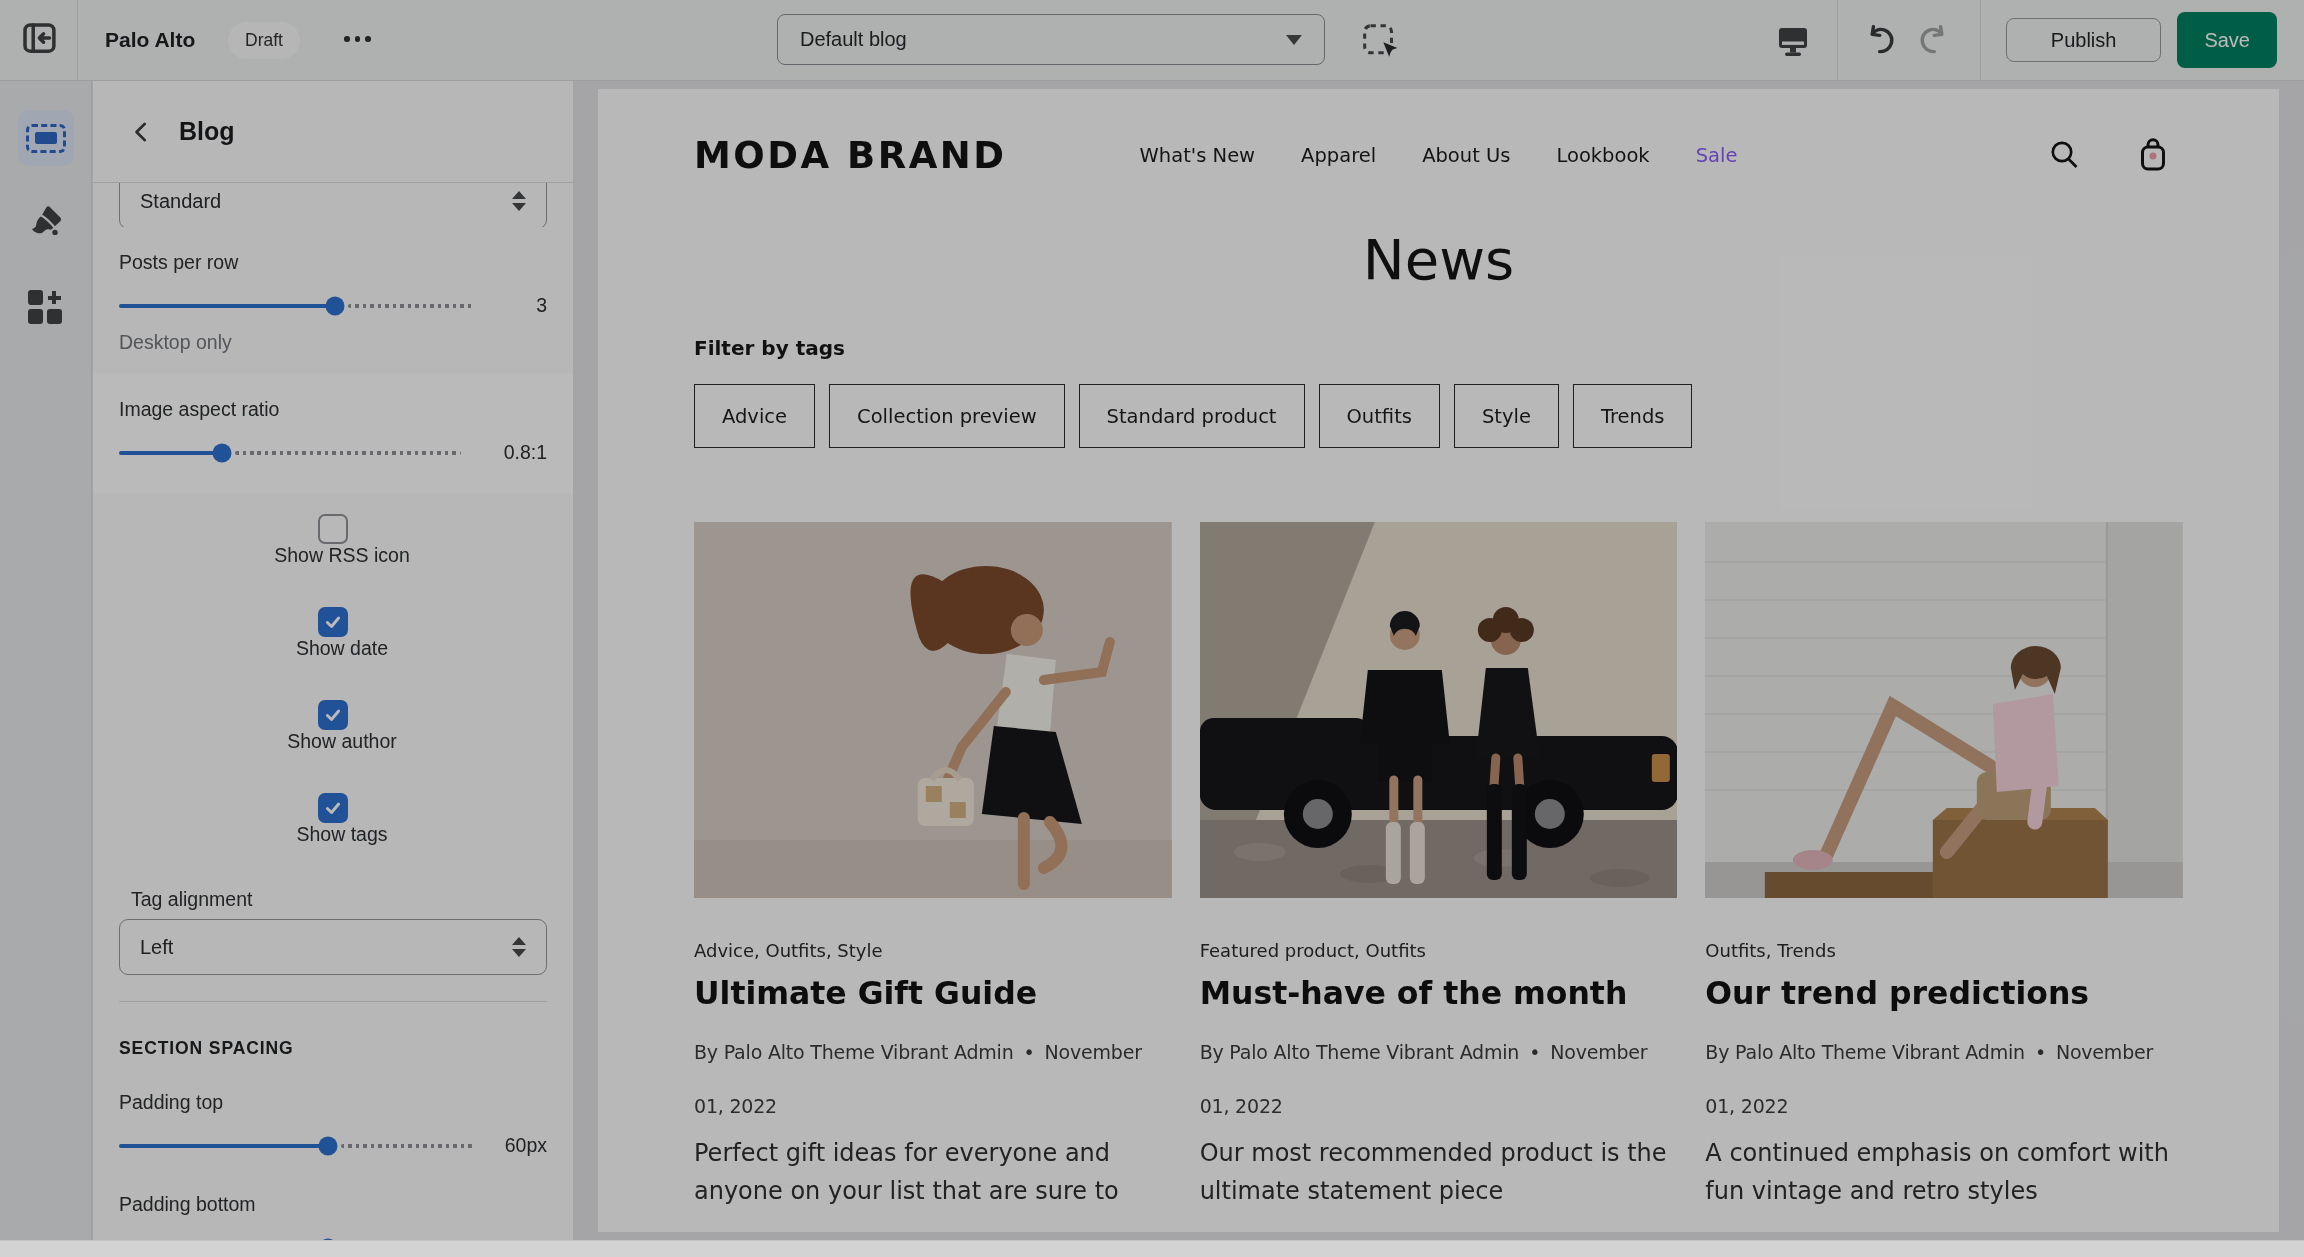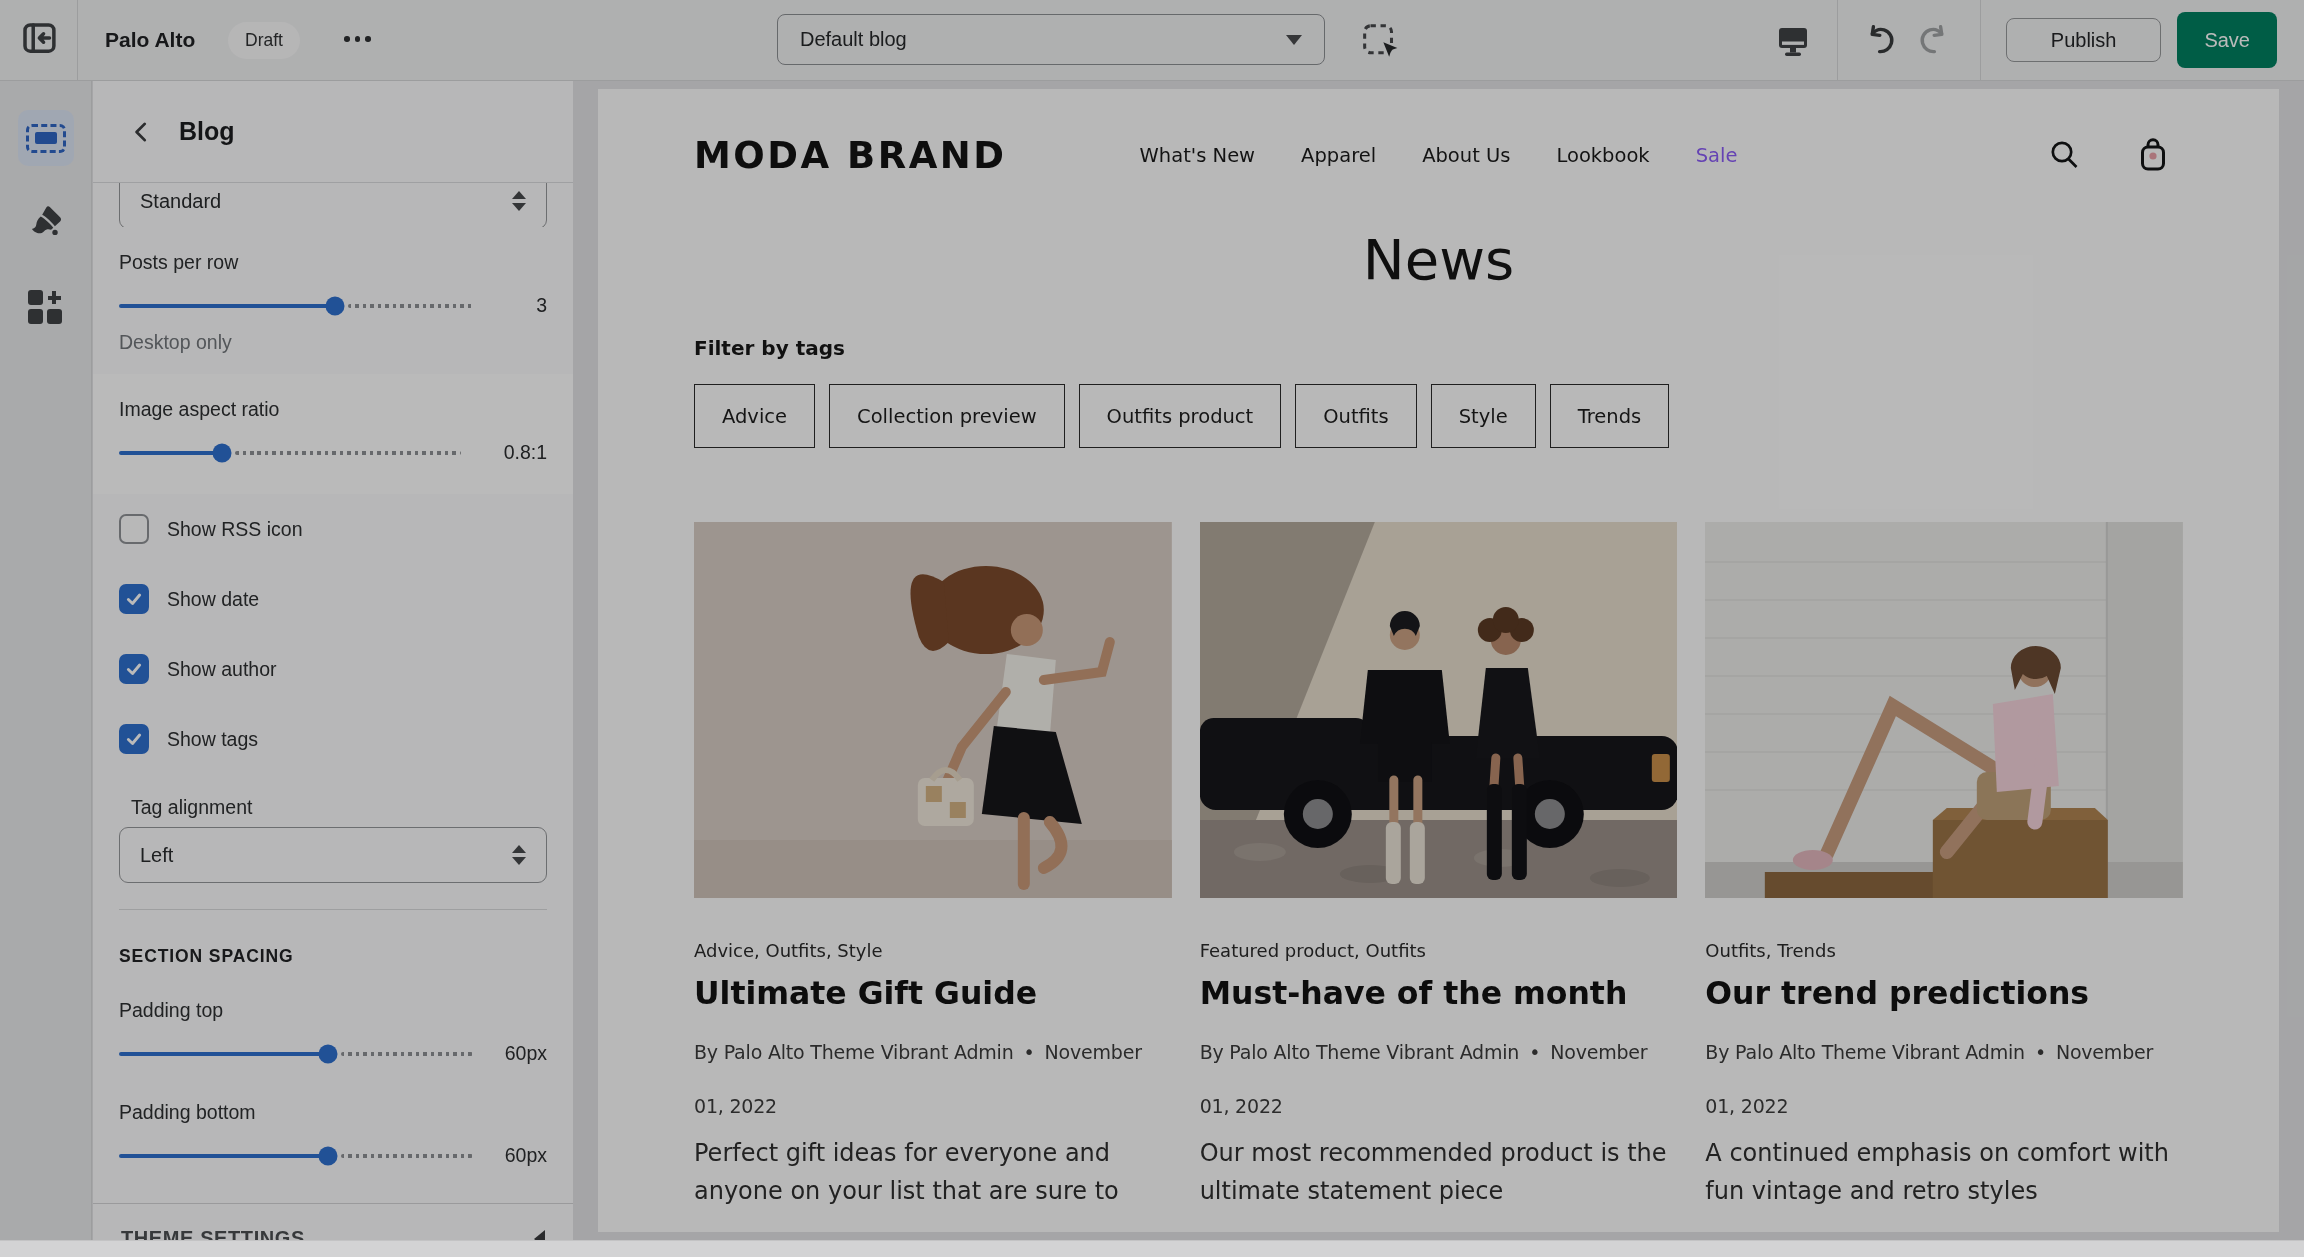--- a/index.html
+++ b/index.html
@@ -52,21 +52,21 @@
   .slider-row { display:flex; align-items:center; margin-top:20px; }
   .track { position:relative; flex:1; height:4px; cursor:pointer; }
   .fill { position:absolute; left:0; top:0; height:4px; width:var(--fill,50%); background:#2e6fce; border-radius:2px; }
   .dots-track { position:absolute; top:0; left:calc(var(--fill,50%) + 13px); right:0; height:4px; border-radius:2px;
     background:repeating-linear-gradient(90deg,#8e9094 0 3.5px, transparent 3.5px 7.5px); }
   .knob { position:absolute; top:50%; left:var(--fill,50%); transform:translate(-50%,-50%); width:19px; height:19px; border-radius:50%; background:#2e6fce; cursor:grab; }
   .sval { min-width:64px; text-align:right; font-size:19.5px; color:#2c2e30; margin-left:10px; }
   .helper { font-size:19.5px; color:#72767b; margin-top:14px; }
   .hl-box { position:relative; z-index:60; background:#ffffff; margin-top:20px; padding:24px 26px 30px 26px; }
   .checks { padding:0 26px; margin-top:20px; }
-  .chk-row { display:flex; align-items:center; margin-top:40px; cursor:pointer; }
+  .chk-row { display:flex; align-items:center; margin-top:40px; cursor:pointer;flex-direction:column; }
   .chk-row:first-child { margin-top:0; }
   .box { width:30px; height:30px; border-radius:7px; border:2px solid #8f9296; background:#fdfdfd; display:flex; align-items:center; justify-content:center; flex:0 0 auto; }
   .box svg { display:none; }
   .box.on { background:#2e6fce; border-color:#2e6fce; }
   .box.on svg { display:block; }
   .chk-lbl { margin-left:18px; font-size:19.5px; color:#2e3032; }
   .mt42 { margin-top:42px;margin-left:12px; } .mt8 { margin-top:8px; }
   .divider { margin:26px 26px 0 26px; border-top:1px solid #d9dadc; }
   .sec-head { margin:36px 26px 0 26px; font-size:17.5px; font-weight:700; letter-spacing:.9px; color:#212325; }
   .mt32 { margin-top:32px; } .mt36 { margin-top:36px; }
@@ -331,21 +331,21 @@
         </span>
       </div>
     </div>
 
     <div class="news">News</div>
     <div class="filter">Filter by tags</div>
 
     <div class="tagrow">
       <button class="tagbtn">Advice</button>
       <button class="tagbtn">Collection preview</button>
-      <button class="tagbtn">Outfits product</button>
+      <button class="tagbtn">Standard product</button>
       <button class="tagbtn">Outfits</button>
       <button class="tagbtn">Style</button>
       <button class="tagbtn">Trends</button>
     </div>
 
     <div class="grid">
 
       <div>
         <div class="photo">
           <svg viewBox="0 0 478 376" preserveAspectRatio="xMidYMid slice">

